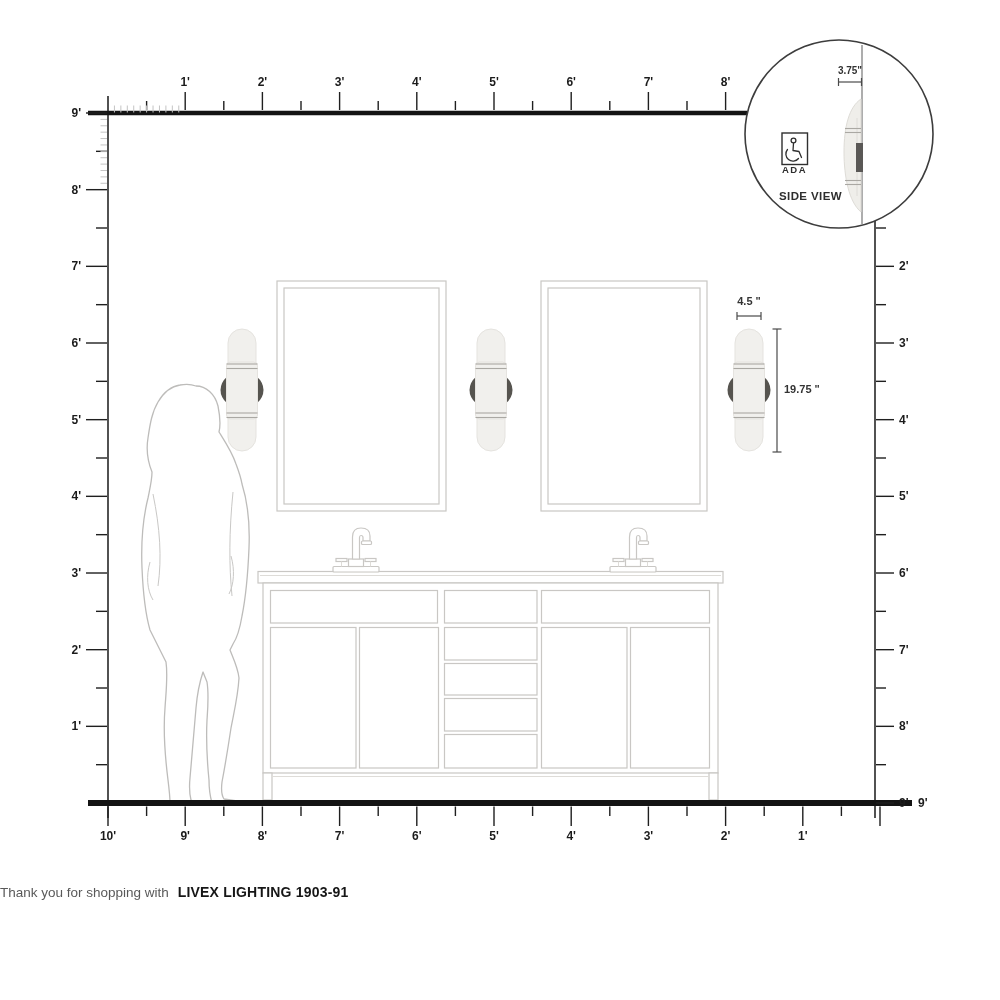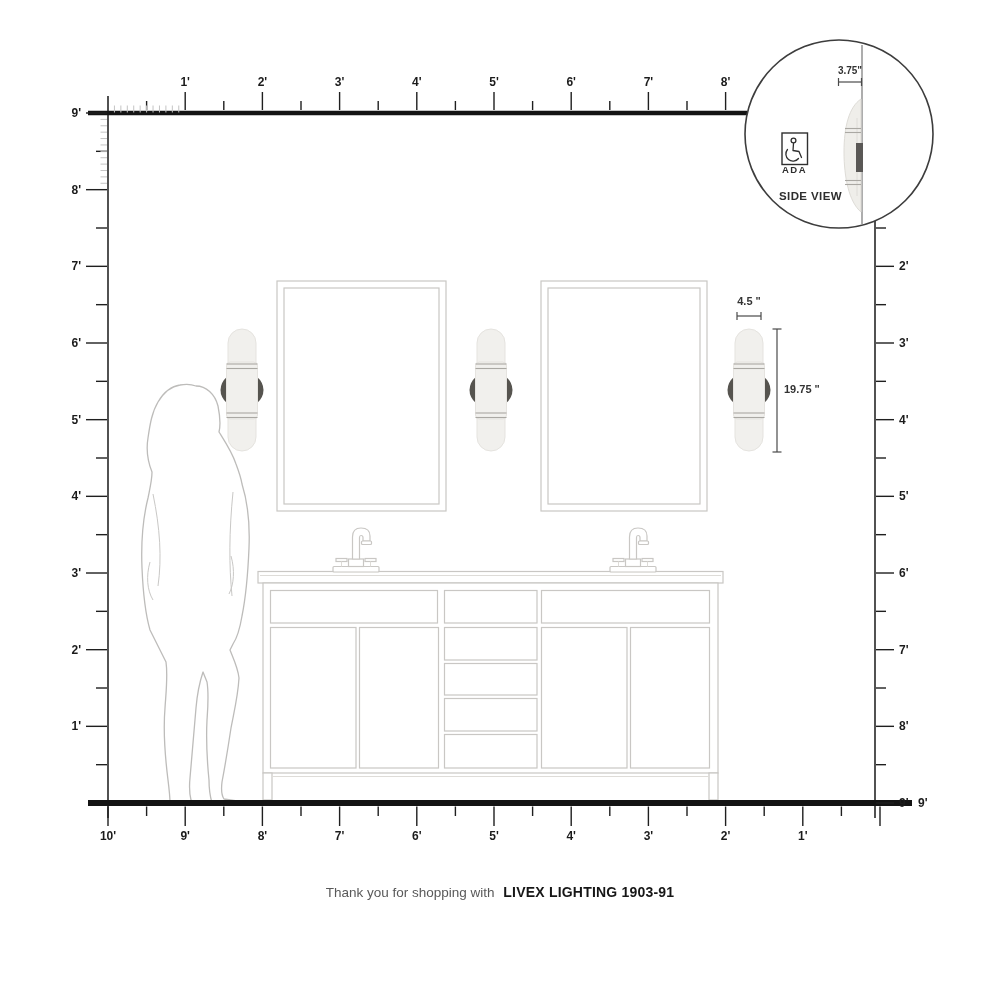--- a/index.html
+++ b/index.html
@@ -22,21 +22,21 @@
   .dimtext{font-size:11px;font-weight:700;fill:#333333;}
   .inset-circle{fill:#ffffff;stroke:#3d3d3d;stroke-width:1.6;}
   .inset-wall{stroke:#8a8a8a;stroke-width:1.4;}
   .inset-body{fill:#efeeea;stroke:#dedcd7;stroke-width:1;}
   .inset-bracket{fill:#5a5856;}
   .ada-box{fill:#ffffff;stroke:#2f2f2f;stroke-width:1.4;}
   .ada-glyph{fill:none;stroke:#2f2f2f;stroke-width:1.3;stroke-linecap:round;stroke-linejoin:round;}
   .adatext{font-size:9.5px;font-weight:700;fill:#2e2e2e;letter-spacing:1.5px;}
   .sideview{font-size:11.5px;font-weight:700;fill:#2e2e2e;letter-spacing:.4px;}
   .insetdim{font-size:10px;font-weight:700;fill:#333333;}
-  .footer{position:absolute;left:0;right:0;top:884px;text-align:center;
+  .footer{position:absolute;left:0;right:0;top:884px;
           font-size:13.5px;color:#595959;}
   .footer .brand{font-weight:700;color:#161616;font-size:14px;margin-left:5px;letter-spacing:.2px;}
 </style>
 </head>
 <body>
 
 <div class="stage">
   <svg width="1000" height="1000" viewBox="0 0 1000 1000">
 
     <line class="spine" x1="108" y1="96" x2="108" y2="818"></line>

